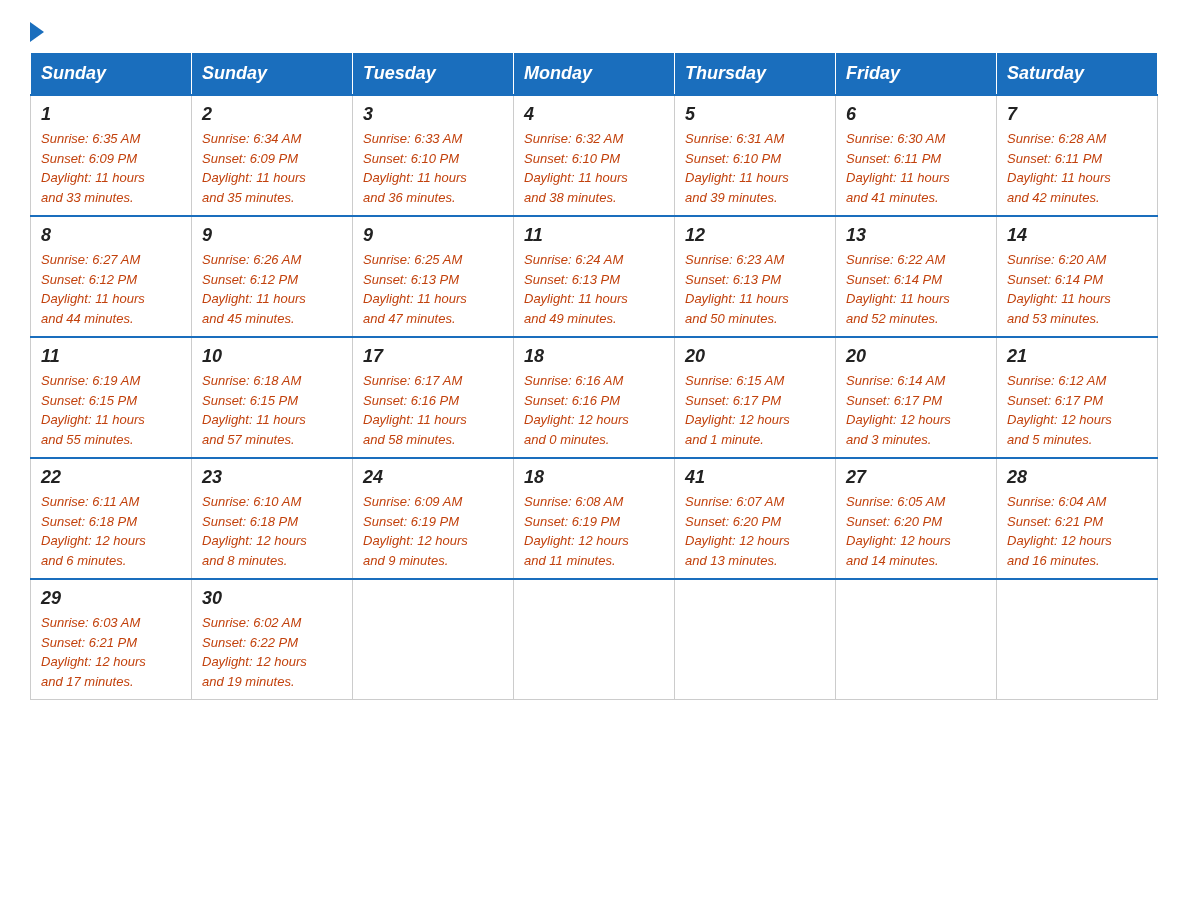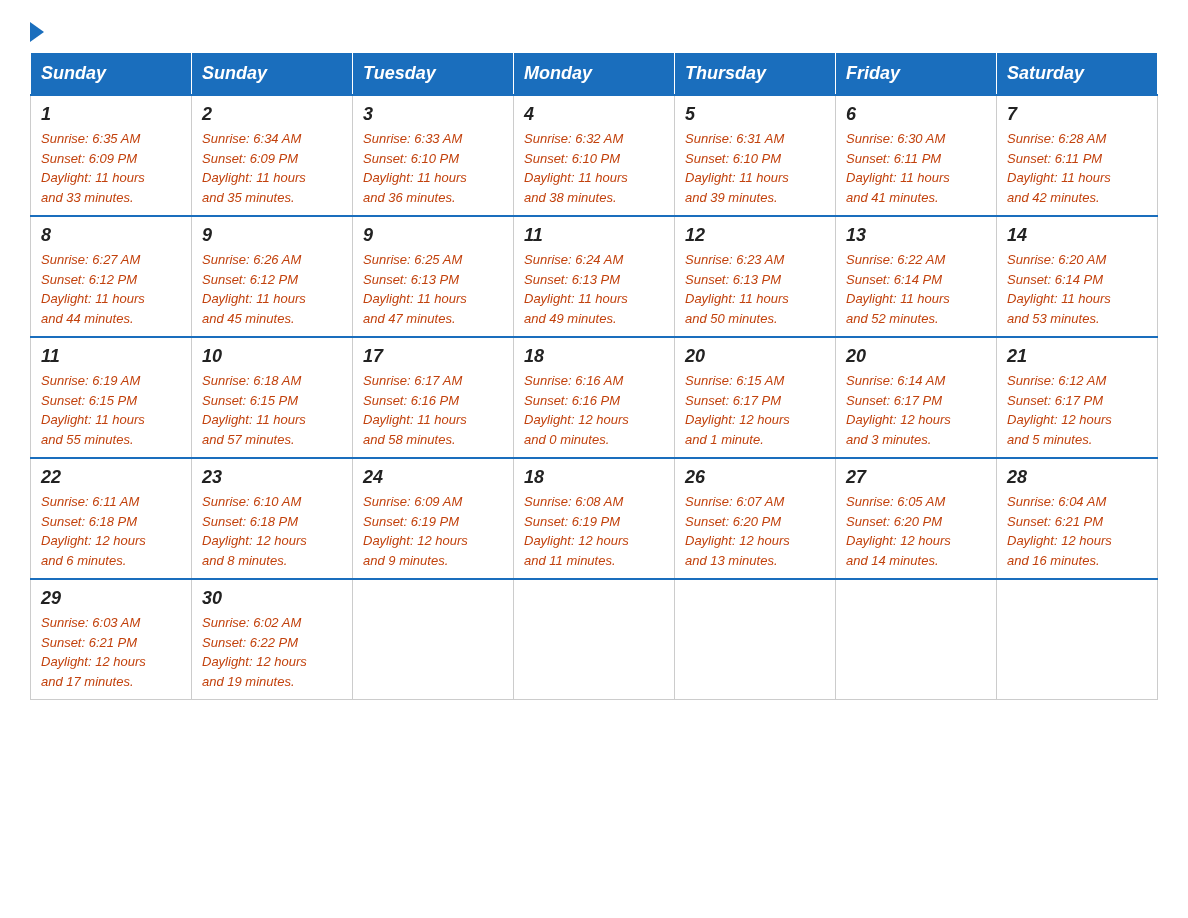--- a/index.html
+++ b/index.html
@@ -229,21 +229,21 @@
         </td>
         <td>
           <span class="day-number">24</span>
 <div class="day-info">Sunrise: 6:09 AM<br>Sunset: 6:19 PM<br>Daylight: 12 hours and&nbsp;9 minutes.</div>
         </td>
         <td>
           <span class="day-number">18</span>
 <div class="day-info">Sunrise: 6:08 AM<br>Sunset: 6:19 PM<br>Daylight: 12 hours and&nbsp;11 minutes.</div>
         </td>
         <td>
-          <span class="day-number">26</span>
+          <span class="day-number">41</span>
 <div class="day-info">Sunrise: 6:07 AM<br>Sunset: 6:20 PM<br>Daylight: 12 hours and&nbsp;13 minutes.</div>
         </td>
         <td>
           <span class="day-number">27</span>
 <div class="day-info">Sunrise: 6:05 AM<br>Sunset: 6:20 PM<br>Daylight: 12 hours and&nbsp;14 minutes.</div>
         </td>
         <td>
           <span class="day-number">28</span>
 <div class="day-info">Sunrise: 6:04 AM<br>Sunset: 6:21 PM<br>Daylight: 12 hours and&nbsp;16 minutes.</div>
         </td>

